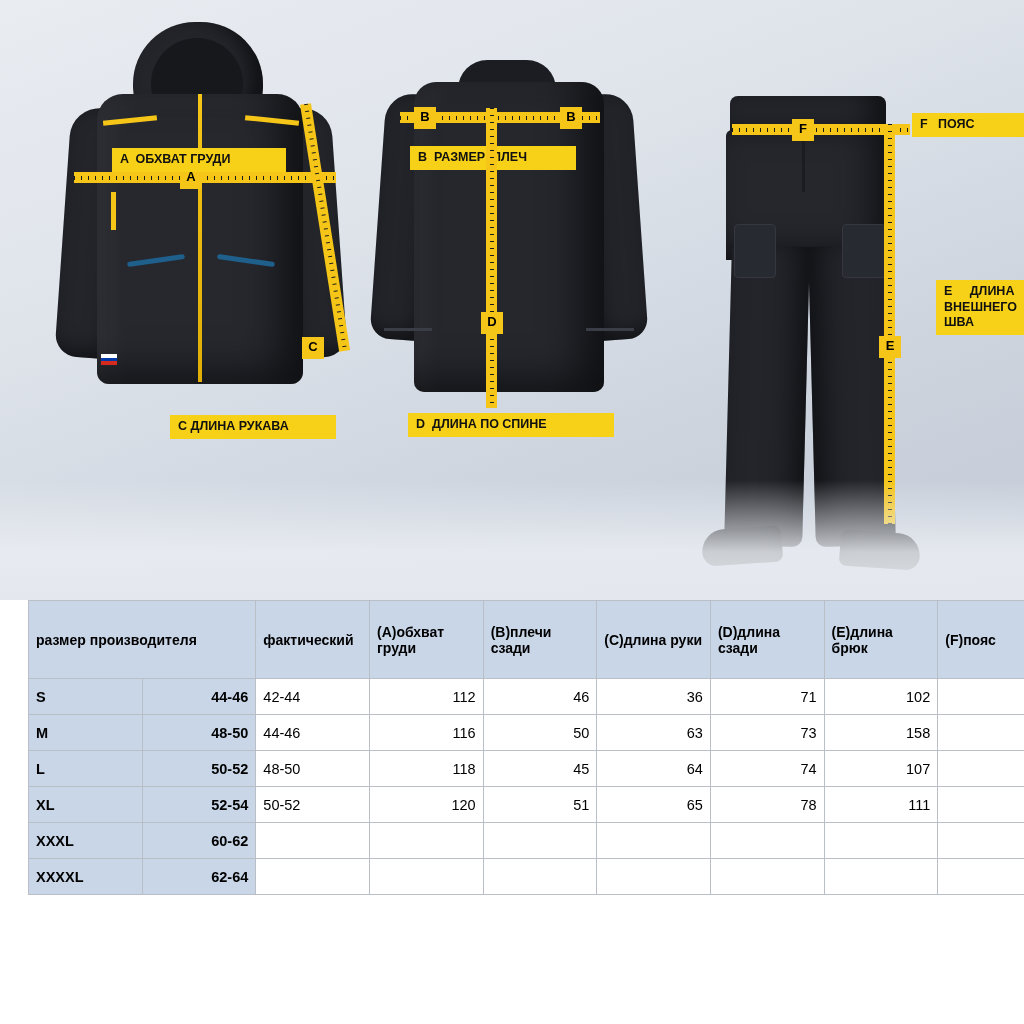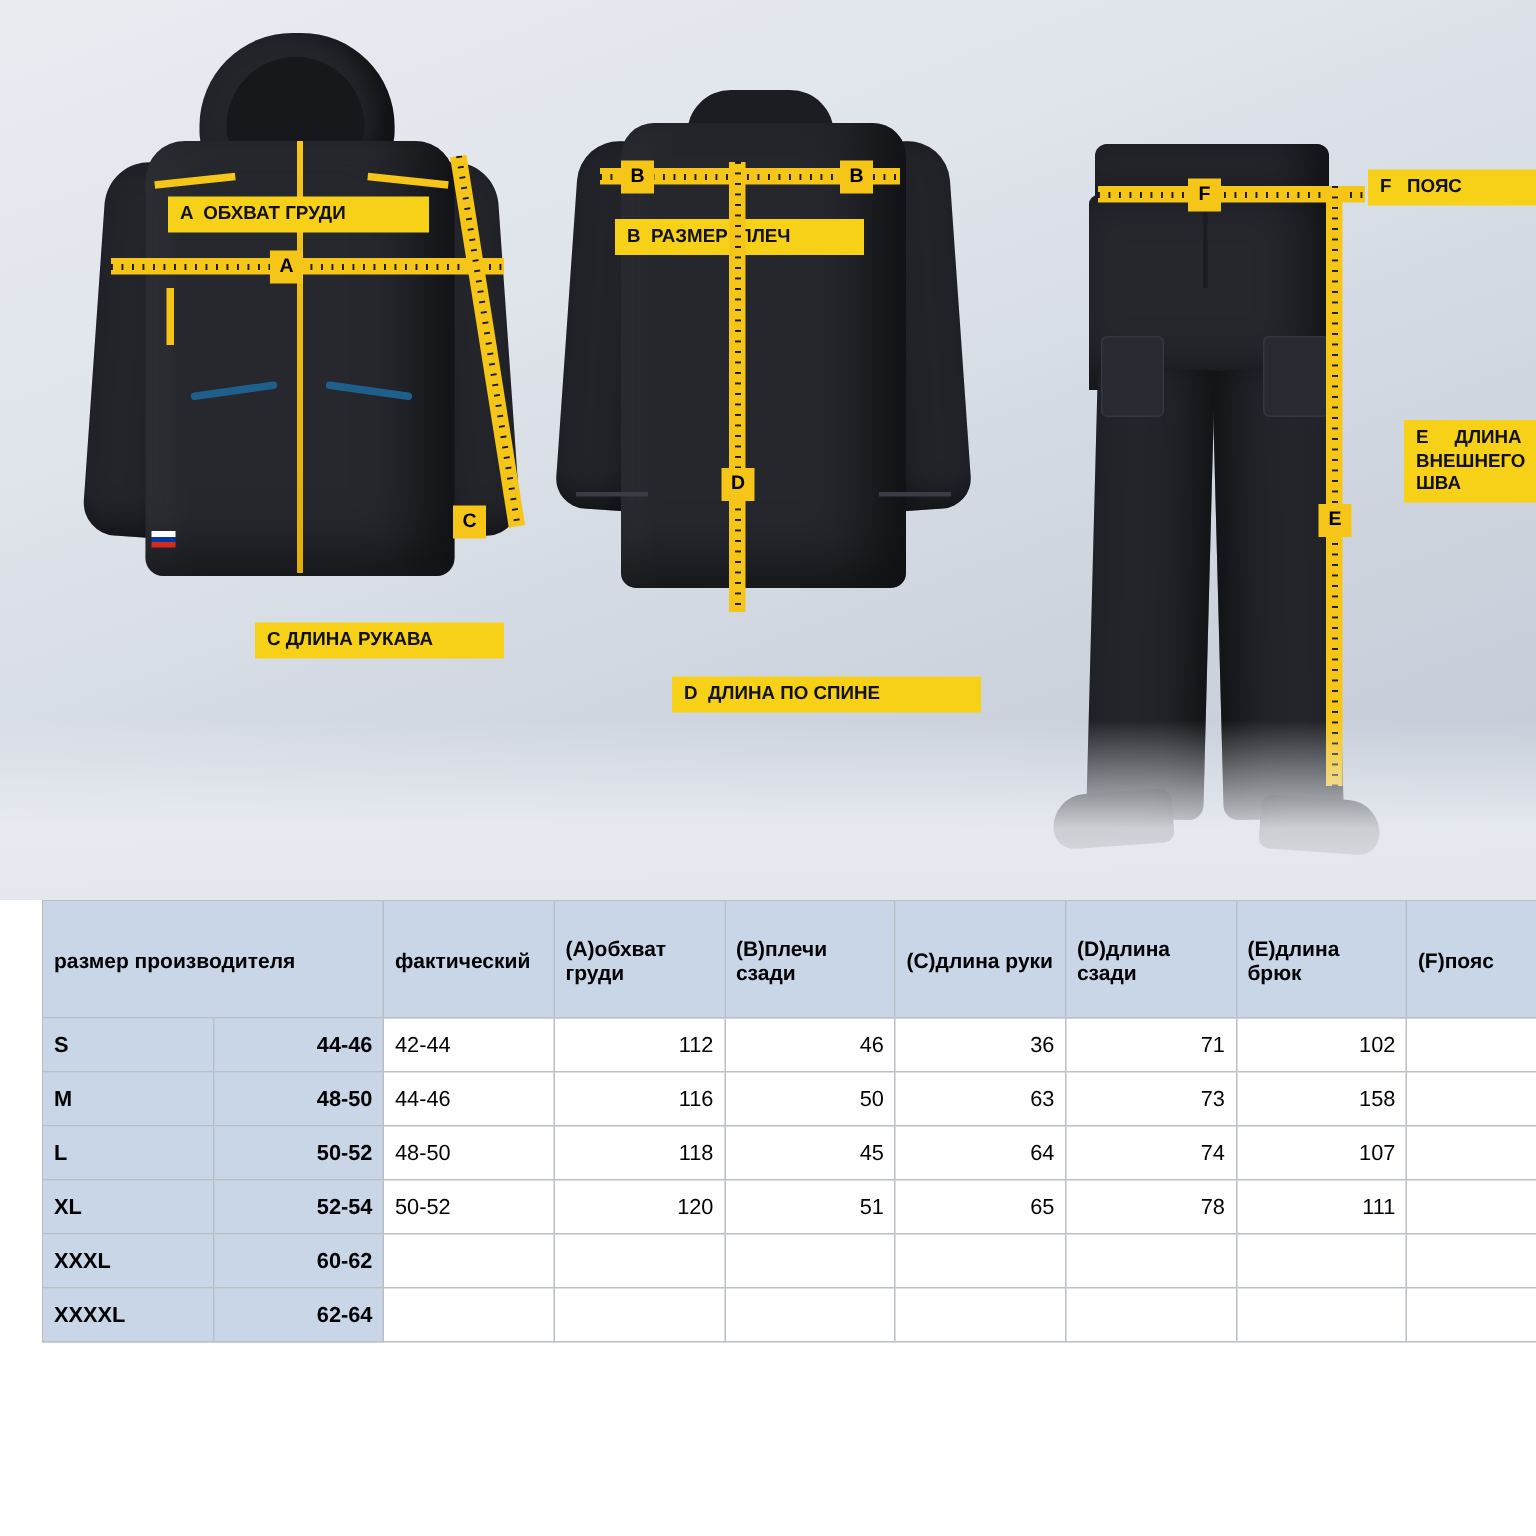--- a/index.html
+++ b/index.html
@@ -260,21 +260,21 @@
     <div class="jf-shoulder-stripe-l"></div>
     <div class="jf-shoulder-stripe-r"></div>
     <div class="jf-side-accent"></div>
     <div class="jf-pocket-l"></div>
     <div class="jf-pocket-r"></div>
     <div class="jf-flag"></div>
   </div>
 
   <div class="tape h" style="left:74px; top:172px; width:262px;"></div>
   <div class="tape-badge" style="left:180px; top:167px;">A</div>
-  <div class="callout" style="left:112px; top:131px; width:158px;">A  ОБХВАТ ГРУДИ</div>
+  <div class="callout" style="left:112px; top:148px; width:158px;">A  ОБХВАТ ГРУДИ</div>
 
   <div class="tape v" style="left:300px; top:104px; width:11px; height:250px; transform:rotate(-9deg); transform-origin: top center;"></div>
   <div class="tape-badge" style="left:302px; top:337px;">C</div>
   <div class="callout" style="left:170px; top:415px; width:150px;">C ДЛИНА РУКАВА</div>
 
   <div class="garment jacket-back">
     <div class="jb-collar"></div>
     <div class="jb-sleeve-l"></div>
     <div class="jb-sleeve-r"></div>
     <div class="jb-body"></div>
@@ -282,21 +282,21 @@
     <div class="jb-cuff-r"></div>
   </div>
 
   <div class="tape h" style="left:400px; top:112px; width:200px;"></div>
   <div class="tape-badge" style="left:414px; top:107px;">B</div>
   <div class="tape-badge" style="left:560px; top:107px;">B</div>
   <div class="callout" style="left:410px; top:146px; width:150px;">B  РАЗМЕР  ПЛЕЧ</div>
 
   <div class="tape v" style="left:486px; top:108px; height:300px;"></div>
   <div class="tape-badge" style="left:481px; top:312px;">D</div>
-  <div class="callout" style="left:408px; top:451px; width:190px;margin-left:40px;">D  ДЛИНА ПО СПИНЕ</div>
+  <div class="callout" style="left:408px; top:413px; width:190px;">D  ДЛИНА ПО СПИНЕ</div>
 
   <div class="garment pants">
     <div class="pt-waist"></div>
     <div class="pt-hip"></div>
     <div class="pt-leg-l"></div>
     <div class="pt-leg-r"></div>
     <div class="pt-pocket-l"></div>
     <div class="pt-pocket-r"></div>
     <div class="pt-fly"></div>
     <div class="shoe-l"></div>

